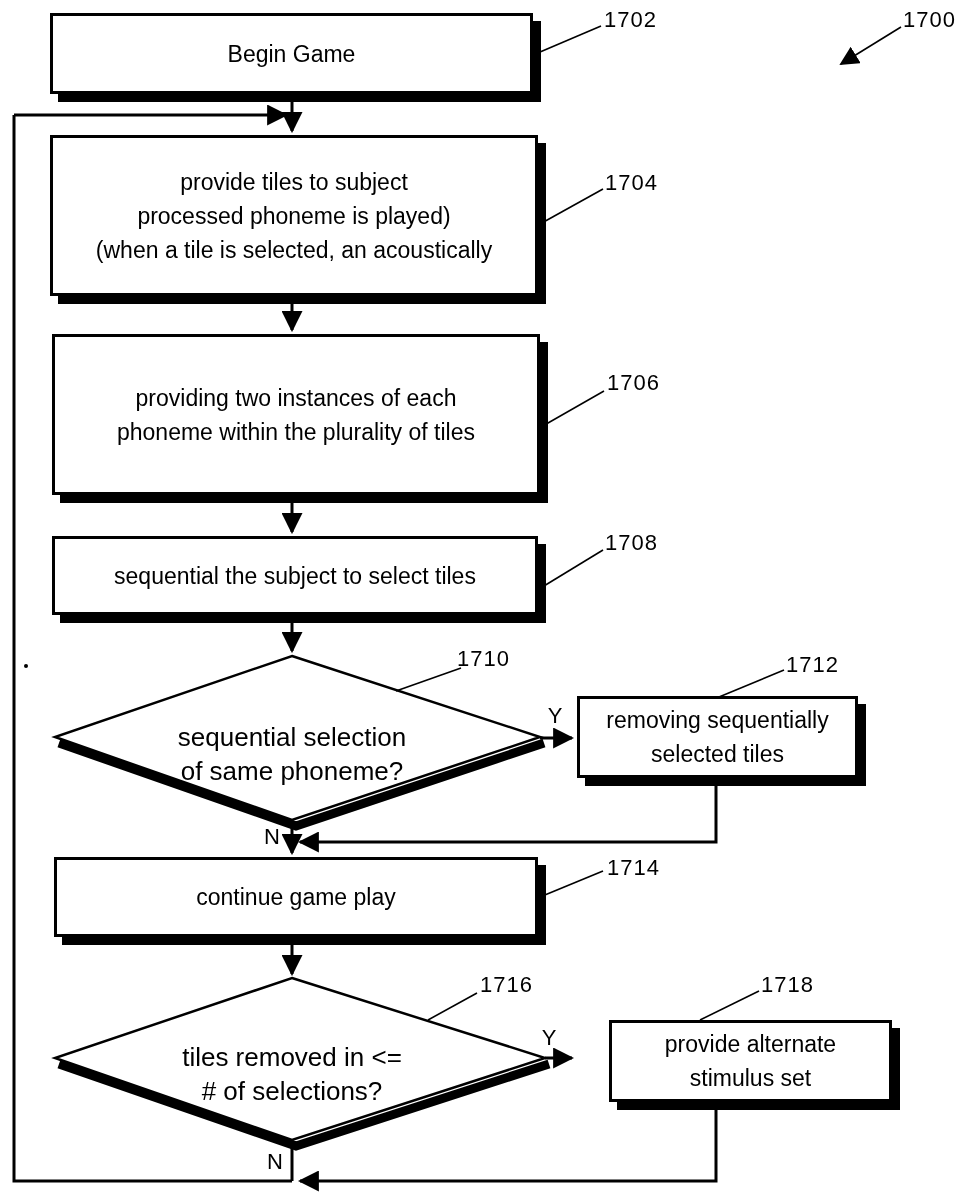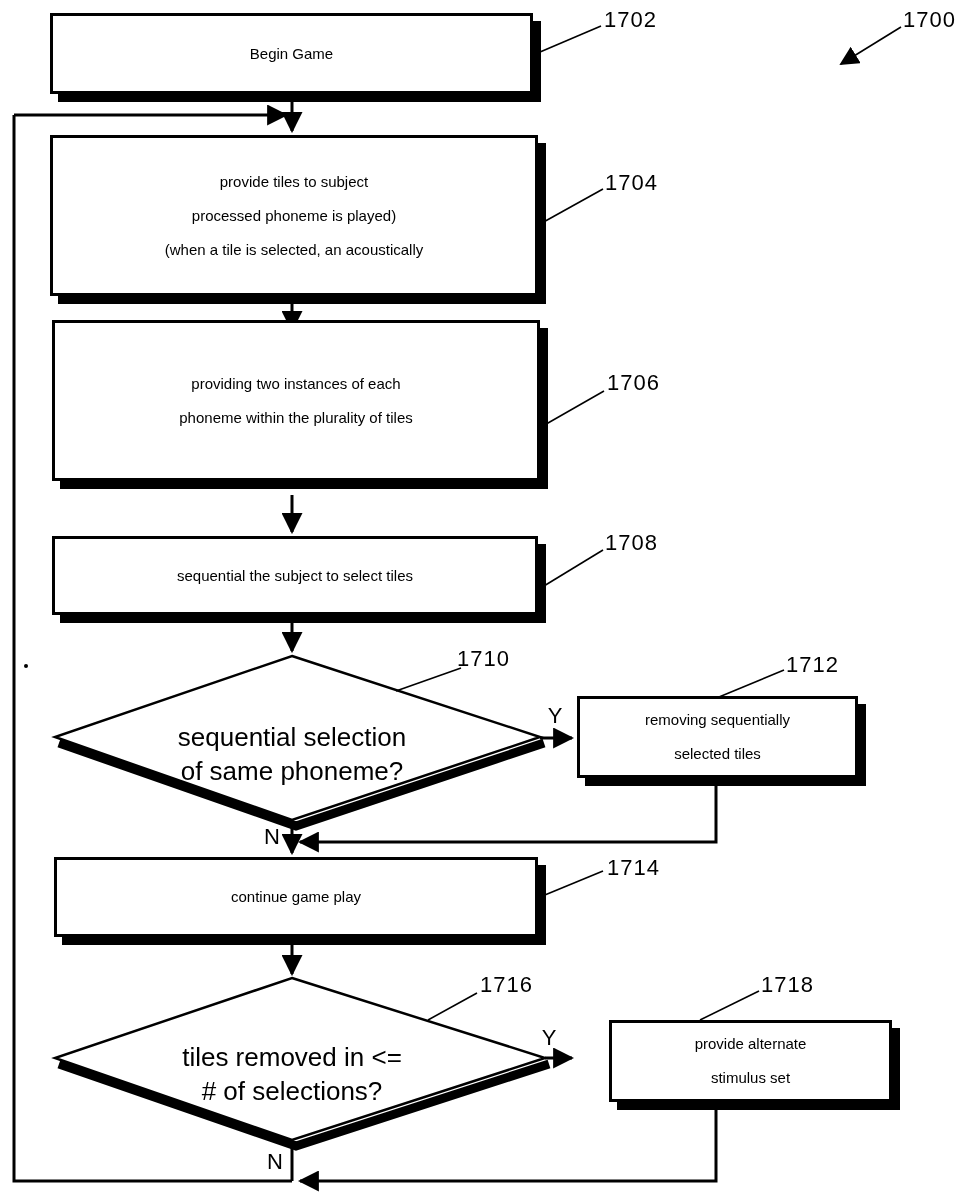--- a/index.html
+++ b/index.html
@@ -21,21 +21,21 @@
     position: absolute;
     box-sizing: border-box;
     background: #ffffff;
     border: 3px solid #000000;
     box-shadow: 8px 8px 0 0 #000000;
     display: flex;
     flex-direction: column;
     align-items: center;
     justify-content: center;
     text-align: center;
-    font-size: 15px;
+    font-size: 23px;
     line-height: 34px;
     z-index: 2;
   }
   .dtext {
     position: absolute;
     display: flex;
     flex-direction: column;
     align-items: center;
     justify-content: flex-end;
     text-align: center;
@@ -52,21 +52,21 @@
   .yn {
     position: absolute;
     font-size: 22px;
     width: 28px;
     text-align: center;
     z-index: 2;
   }
   
   .n1702 { left: 50px;  top: 13px;   width: 483px; height: 81px; }
   .n1704 { left: 50px;  top: 135px;  width: 488px; height: 161px; }
-  .n1706 { left: 52px;  top: 320px;  width: 488px; height: 161px; }
+  .n1706 { left: 52px;  top: 334px;  width: 488px; height: 161px; }
   .n1708 { left: 52px;  top: 536px;  width: 486px; height: 79px; }
   .n1712 { left: 577px; top: 696px;  width: 281px; height: 82px; }
   .n1714 { left: 54px;  top: 857px;  width: 484px; height: 80px; }
   .n1718 { left: 577px; top: 1020px; width: 283px; height: 82px; margin-left: 32px; }
   .t1710 { left: 122px; top: 688px;  width: 340px; height: 100px; }
   .t1716 { left: 122px; top: 1008px; width: 340px; height: 100px; }
   
   .rfig  { left: 903px; top: 7px; }
   .r1702 { left: 604px; top: 7px; }
   .r1704 { left: 605px; top: 170px; }

